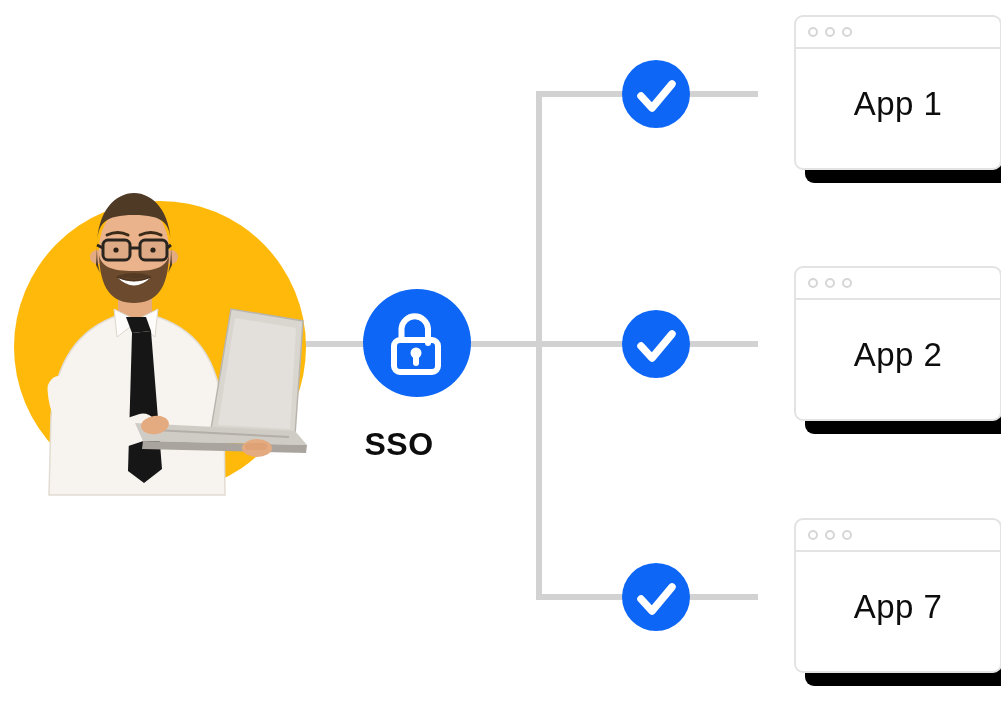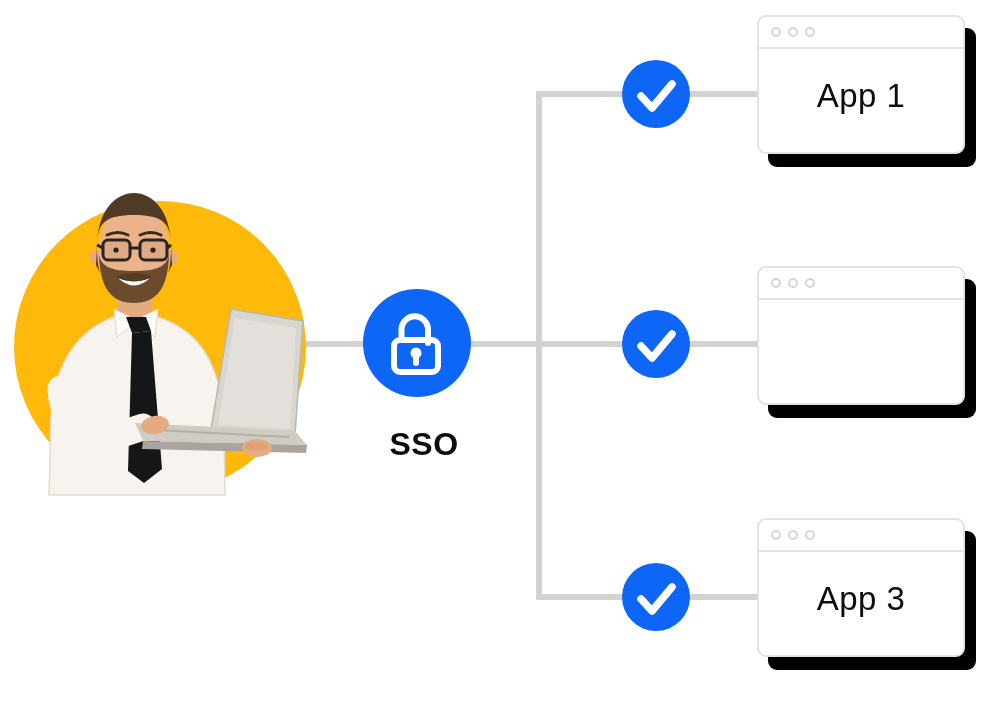--- a/index.html
+++ b/index.html
@@ -59,22 +59,22 @@
     width: 68px; height: 68px;
     z-index: 3;
   }
   .check-node svg { width: 68px; height: 68px; display: block; }
   .check-circle { fill: var(--blue, #0d66f5); }
   .check-mark { fill: none; stroke: #ffffff; stroke-width: 7.5; stroke-linecap: round; stroke-linejoin: round; }
 
   
   .window {
     position: absolute;
-    left: 757px;
-    width: 208px; height: 139px;
+    left: 794px;
+    width: 208px; height: 155px;
     background: #ffffff;
     border: 2px solid var(--window-border, #e3e3e3);
     border-radius: 9px;
     box-shadow: 11px 13px 0 var(--shadow, #000000);
     z-index: 2;
     display: flex; flex-direction: column;
   }
   .titlebar {
     height: 32px;
     flex: 0 0 32px;
@@ -168,21 +168,21 @@
 
   <div class="sso-node">
     <svg viewBox="0 0 108 108" aria-hidden="true">
       <path class="lock-stroke" d="M38.5 48 L38.5 39.5 A13.3 13.3 0 0 1 65 39.5 L65 54" stroke-width="6" stroke-linecap="round"></path>
       <rect class="lock-stroke" x="31" y="51" width="44" height="32" rx="6" stroke-width="6"></rect>
       <circle class="lock-fill" cx="53" cy="64" r="5.5"></circle>
       <rect class="lock-fill" x="50" y="65" width="6" height="12" rx="3"></rect>
     </svg>
   </div>
 
-  <div class="big-label" style="left:374px; top:426px; width:100px">SSO</div>
+  <div class="big-label" style="left:349px; top:426px; width:100px">SSO</div>
 
   <div class="check-node" style="left:622px; top:60px">
     <svg viewBox="0 0 68 68" aria-hidden="true">
       <circle class="check-circle" cx="34" cy="34" r="34"></circle>
       <path class="check-mark" d="M19 36 L30 48 L50 24"></path>
     </svg>
   </div>
   <div class="check-node" style="left:622px; top:310px">
     <svg viewBox="0 0 68 68" aria-hidden="true">
       <circle class="check-circle" cx="34" cy="34" r="34"></circle>
@@ -206,26 +206,29 @@
       <span class="app-label">App 1</span>
     </div>
   </div>
 
   <div class="window" style="top:266px">
     <div class="titlebar">
       <span class="dot"></span>
       <span class="dot"></span>
       <span class="dot"></span>
     </div>
+    <div class="winbody">
+      <span class="app-label">App 2</span>
+    </div>
   </div>
 
   <div class="window" style="top:518px">
     <div class="titlebar">
       <span class="dot"></span>
       <span class="dot"></span>
       <span class="dot"></span>
     </div>
     <div class="winbody">
-      <span class="app-label">App 3</span>
+      <span class="app-label">App 7</span>
     </div>
   </div>
 
 </div>
 
 </body></html>

